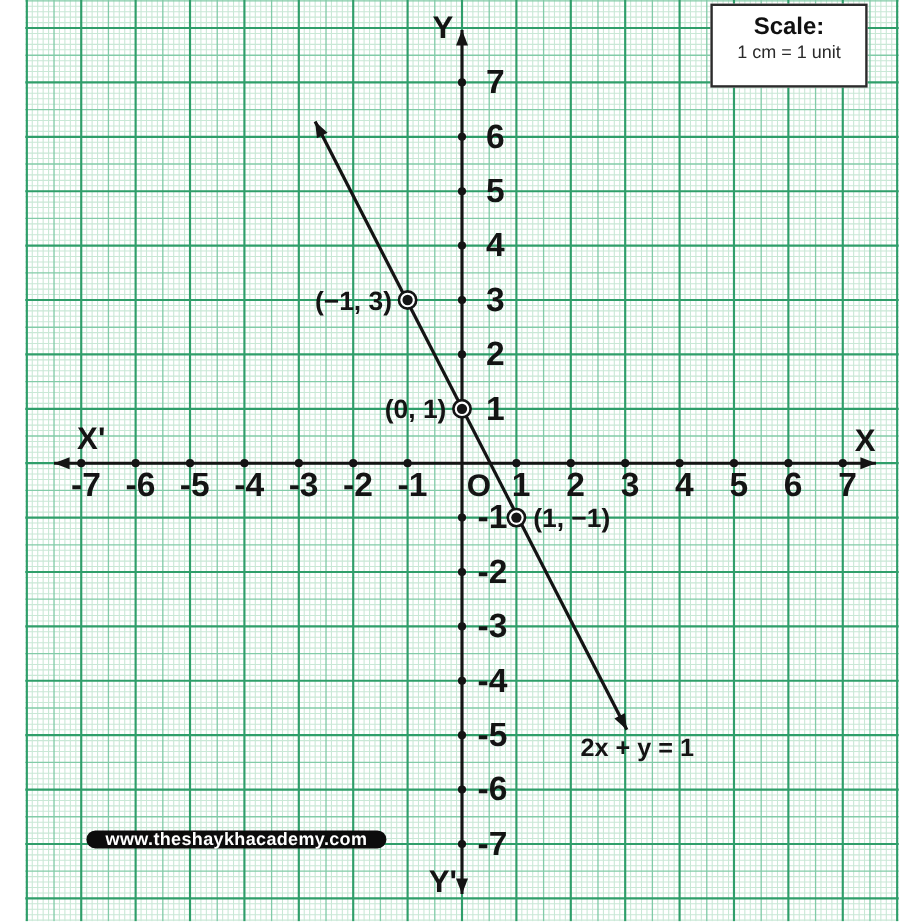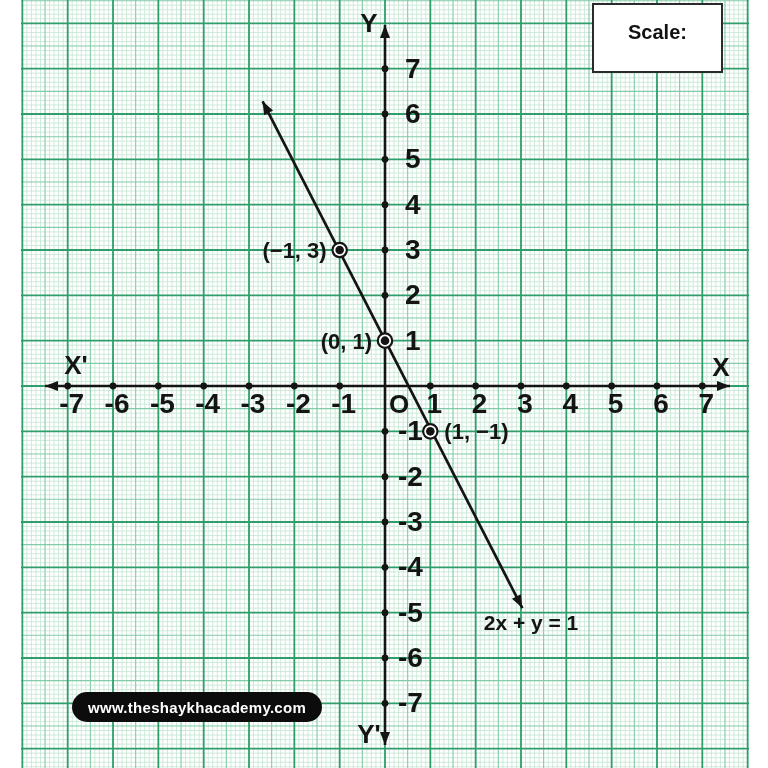--- a/index.html
+++ b/index.html
@@ -5,27 +5,27 @@
   html,body{margin:0;padding:0;background:#ffffff;}
   .stage{
     position:relative;width:768px;height:768px;overflow:hidden;
     background:#ffffff;
     font-family:"Liberation Sans", sans-serif;
   }
   svg{position:absolute;left:0;top:0;}
   .scale-box{
     position:absolute;left:592px;top:3px;width:131px;height:70px;
     box-sizing:border-box;border:2px solid var(--scale-border,#2b2b2b);
-    background:#ffffff;text-align:center;padding-top:15px;
+    background:#ffffff;text-align:center;padding-top:5px;
     color:#1c1c1c;
   }
   .scale-title{font-size:20px;font-weight:bold;line-height:24px;color:#111;}
   .scale-line{font-size:15px;line-height:20px;color:#2a2a2a;}
   .watermark{
-    position:absolute;left:72px;top:692px;height:30px;
+    position:absolute;left:72px;top:692px;height:15px;
     display:flex;align-items:center;
     background:var(--watermark-bg,#0c0c0c);
     border-radius:16px;padding:0 16px;
   }
   .watermark span{
     color:var(--watermark-text,#ffffff);
     font-size:15px;font-weight:bold;letter-spacing:.3px;white-space:nowrap;
   }
   text{font-family:"Liberation Sans", sans-serif;}
 </style>
@@ -115,18 +115,19 @@
       <circle cx="385" cy="340.67" r="7.2" fill="#ffffff" stroke="#141414" stroke-width="2.2"></circle>
       <circle cx="385" cy="340.67" r="4.3" fill="#141414"></circle>
       <text x="372" y="348.67" font-size="22" text-anchor="end" fill="#141414" font-weight="bold">(0, 1)</text>
       <circle cx="430.33" cy="431.33" r="7.2" fill="#ffffff" stroke="#141414" stroke-width="2.2"></circle>
       <circle cx="430.33" cy="431.33" r="4.3" fill="#141414"></circle>
       <text x="444.33" y="439.33" font-size="22" text-anchor="start" fill="#141414" font-weight="bold">(1, −1)</text>
     </svg>
 
   <div class="scale-box">
     <div class="scale-title">Scale:</div>
+    <div class="scale-line">1 cm = 1 unit</div>
   </div>
 
   <div class="watermark">
     <span>www.theshaykhacademy.com</span>
   </div>
 </div>
 
 </body></html>

